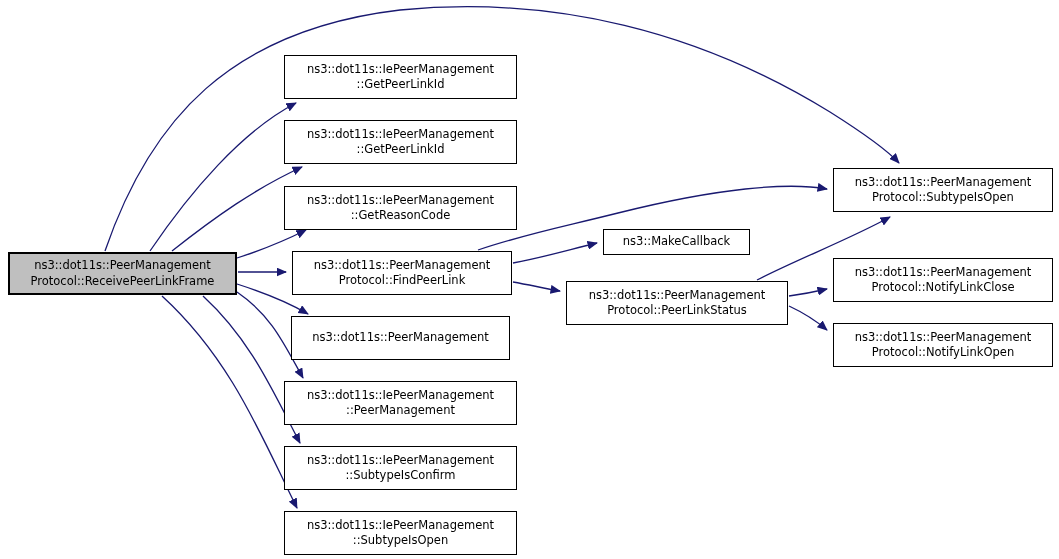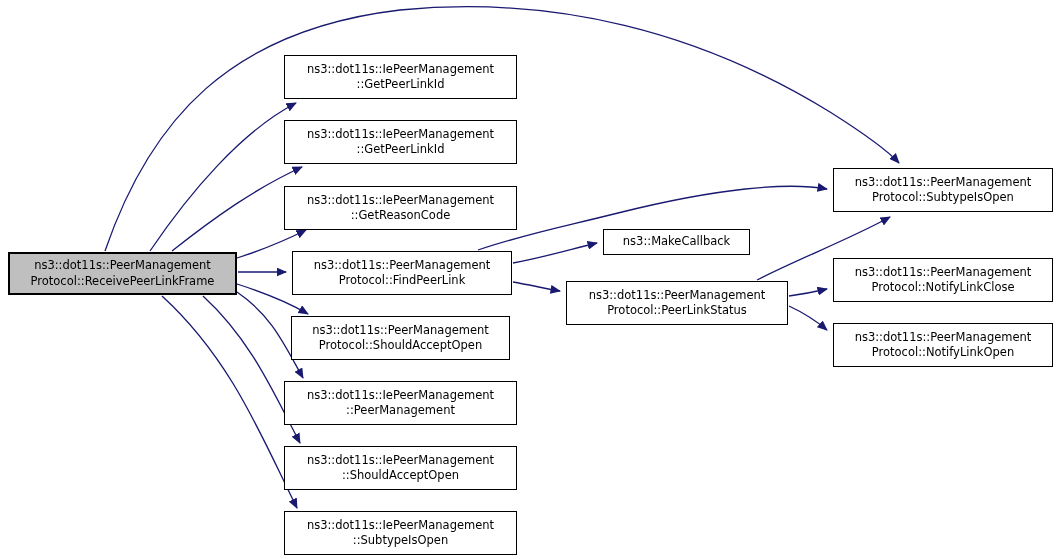--- a/index.html
+++ b/index.html
@@ -85,31 +85,30 @@
     <span>::GetReasonCode</span>
   </div>
 
   <div class="node" style="left:292px; top:251px; width:220px; height:44px;">
     <span>ns3::dot11s::PeerManagement</span>
     <span>Protocol::FindPeerLink</span>
   </div>
 
   <div class="node" style="left:291px; top:316px; width:219px; height:44px;">
     <span>ns3::dot11s::PeerManagement</span>
-    <span>Protocol::ShouldAcceptOpen</span>
   </div>
 
   <div class="node" style="left:284px; top:381px; width:233px; height:44px;">
     <span>ns3::dot11s::IePeerManagement</span>
     <span>::PeerManagement</span>
   </div>
 
   <div class="node" style="left:284px; top:446px; width:233px; height:44px;">
     <span>ns3::dot11s::IePeerManagement</span>
-    <span>::ShouldAcceptOpen</span>
+    <span>::SubtypeIsConfirm</span>
   </div>
 
   <div class="node" style="left:284px; top:511px; width:233px; height:44px;">
     <span>ns3::dot11s::IePeerManagement</span>
     <span>::SubtypeIsOpen</span>
   </div>
 
   <div class="node" style="left:603px; top:229px; width:147px; height:26px;">
     <span>ns3::MakeCallback</span>
   </div>

